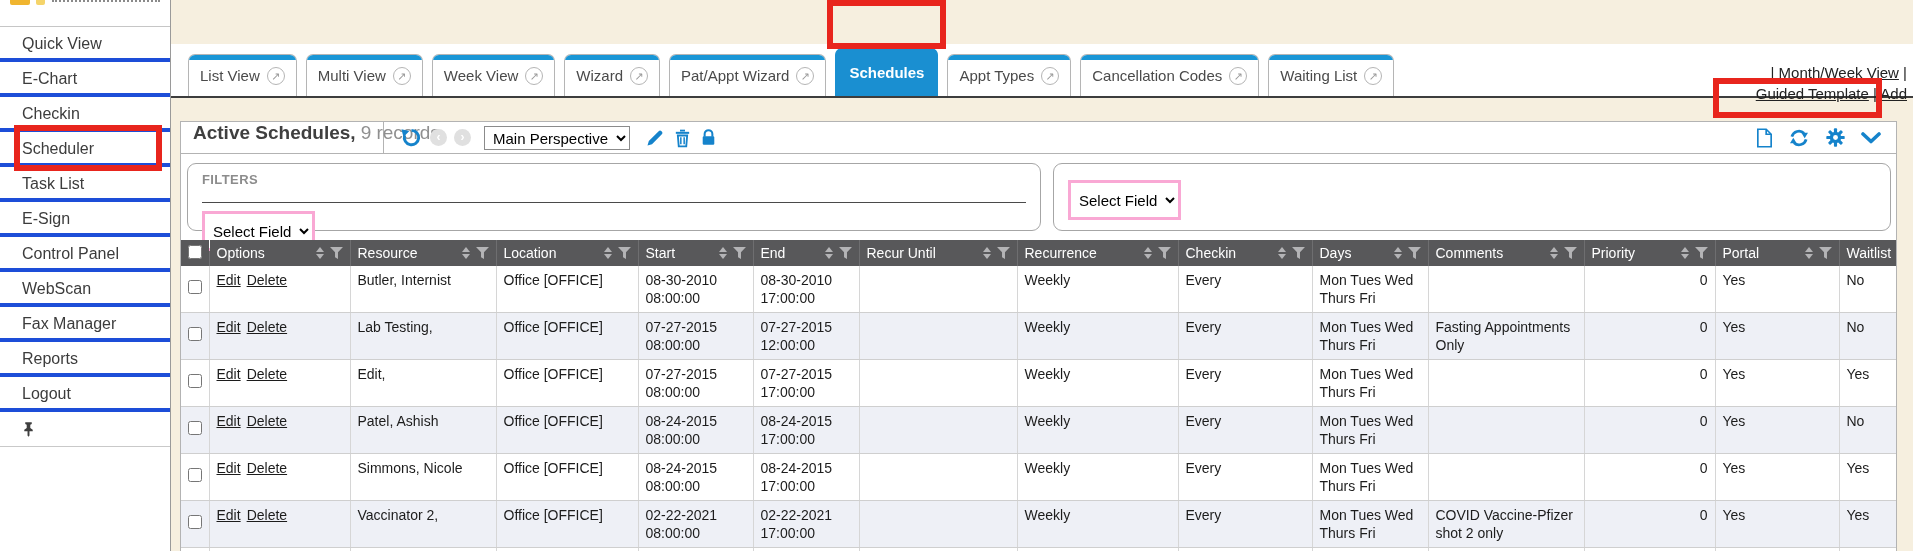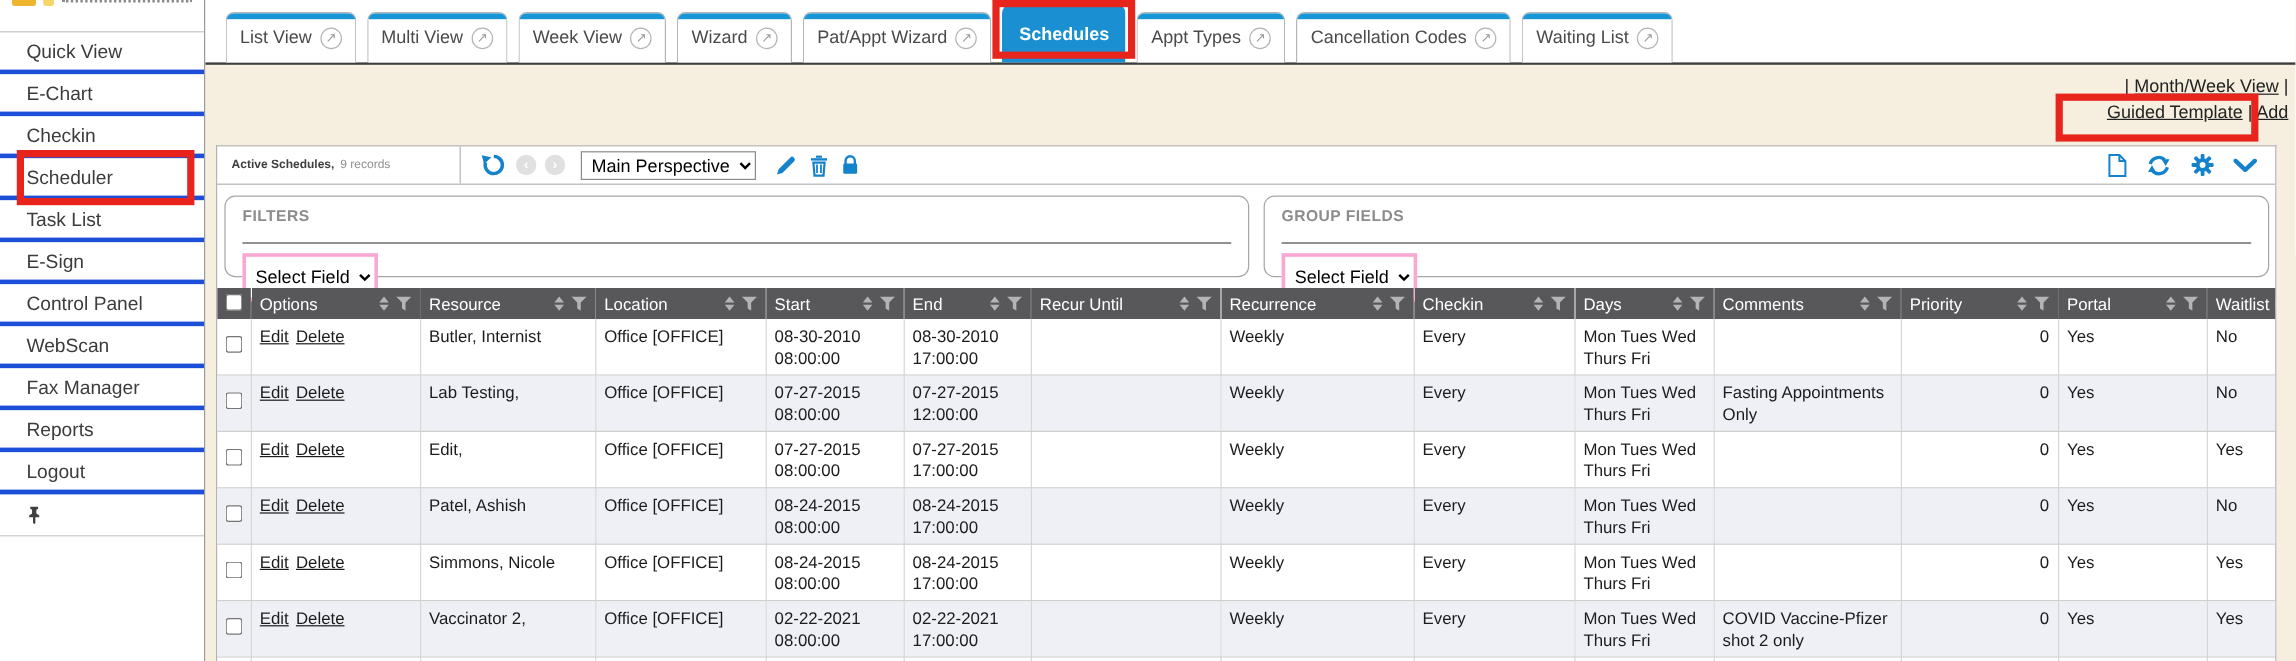--- a/index.html
+++ b/index.html
@@ -11,34 +11,34 @@
   .sidebar { position:absolute; left:0; top:0; width:171px; height:551px; background:#fff; border-right:1px solid #9a9a9a; z-index:3; }
   .logo-strip { height:27px; position:relative; overflow:hidden; border-bottom:1px solid #c6c6c6; }
   .logo-dash { position:absolute; top:-4px; left:10px; width:20px; height:9px; background:#f0b52f; border-radius:2px; }
   .logo-dash2 { position:absolute; top:-4px; left:36px; width:9px; height:9px; background:#f5d46a; border-radius:2px; }
   .logo-dots { position:absolute; top:-3px; left:52px; width:108px; height:5px; border-bottom:2px dotted #8a8a8a; }
   .side-item { height:35px; line-height:34px; padding-left:22px; font-size:16px; color:#3c3c3c; border-bottom:4px solid #1d4ed8; background:#fff; cursor:pointer; }
   .pin-row { height:35px; border-bottom:1px solid #c9c9c9; display:flex; align-items:center; padding-left:22px; cursor:pointer; }
 
   
   .main { position:absolute; left:171px; top:0; right:0; height:551px; background:#f6efdf; }
-  .tabbar { height:54px; background:#fff; border-bottom:2px solid #3d3d3d; display:flex; align-items:flex-end; padding-left:17px; gap:9px; }
+  .tabbar { height:54px; background:#fff; border-bottom:2px solid #3d3d3d; display:flex; align-items:flex-end; padding-left:17px; gap:9px;margin-top:44px; }
   .tab { display:inline-flex; align-items:center; gap:7px; height:42px; padding:0 11px; background:#fff; border:1px solid #b5b5b5; border-bottom:none; border-radius:7px 7px 0 0; position:relative; overflow:hidden; color:#4a4a4a; font-size:15px; white-space:nowrap; cursor:pointer; }
   .tab::before { content:''; position:absolute; top:0; left:0; right:0; height:5px; background:#1996d6; }
   .tab.active { background:#1a8fd1; border-color:#1a8fd1; color:#ffffff; font-weight:bold; height:48px; padding:0 13px; }
   .tab.active::before { background:#1a8fd1; }
   .popout { flex:0 0 auto; width:18px; height:18px; border:1px solid #b5b5b5; border-radius:50%; font-size:11px; line-height:17px; text-align:center; color:#9a9a9a; }
 
   .quicklinks { position:absolute; top:62px; right:6px; text-align:right; font-size:15px; color:#222; line-height:21px; z-index:2; }
   .quicklinks a { color:#222; text-decoration:underline; }
 
   
   .panel { position:absolute; left:9px; top:121px; width:1717px; height:430px; background:#fff; border:1px solid #b3b3b3; border-bottom:none; }
   .toolbar { height:32px; display:flex; align-items:center; border-bottom:1px solid #b3b3b3; }
-  .tb-title { width:203px; height:100%; display:flex; align-items:center; padding:0 12px; border-right:1px solid #b3b3b3; font-size:10px; white-space:nowrap; }
+  .tb-title { width:203px; height:100%; display:flex; padding:0 12px; border-right:1px solid #b3b3b3; font-size:19px; white-space:nowrap; }
   .tb-title b { color:#3f3f3f; margin-right:5px; }
   .tb-title span { color:#8f8f8f; }
   .ic { display:inline-flex; align-items:center; justify-content:center; cursor:pointer; }
   .undo { margin-left:16px; }
   .circle-btn { width:17px; height:17px; border-radius:50%; background:#e0e0e0; color:#fff; font-size:12px; font-weight:bold; line-height:16px; text-align:center; margin-left:7px; }
   .tb-select { margin-left:13px; font-size:15px; font-family:"Liberation Sans",sans-serif; border:1px solid #8b8b8b; padding:2px 4px; height:24px; background:#fff; }
   .pencil { margin-left:15px; } .trash { margin-left:9px; } .lock { margin-left:9px; }
   .tb-right { margin-left:auto; display:flex; align-items:center; gap:15px; padding-right:15px; }
 
   
@@ -245,21 +245,20 @@
         </span>
       </div>
     </div>
 
     <div class="filter-row">
       <div class="fbox filters">
         <div class="sec-label">FILTERS</div>
         <select><option>Select Field</option></select>
       </div>
       <div class="fbox groups">
-        <div class="sec-label">GROUP FIELDS</div>
         <select><option>Select Field</option></select>
       </div>
     </div>
 
     <div class="table-wrap">
       <table>
         <colgroup>
           <col style="width:28px">
             <col style="width:141px">
             <col style="width:146px">

